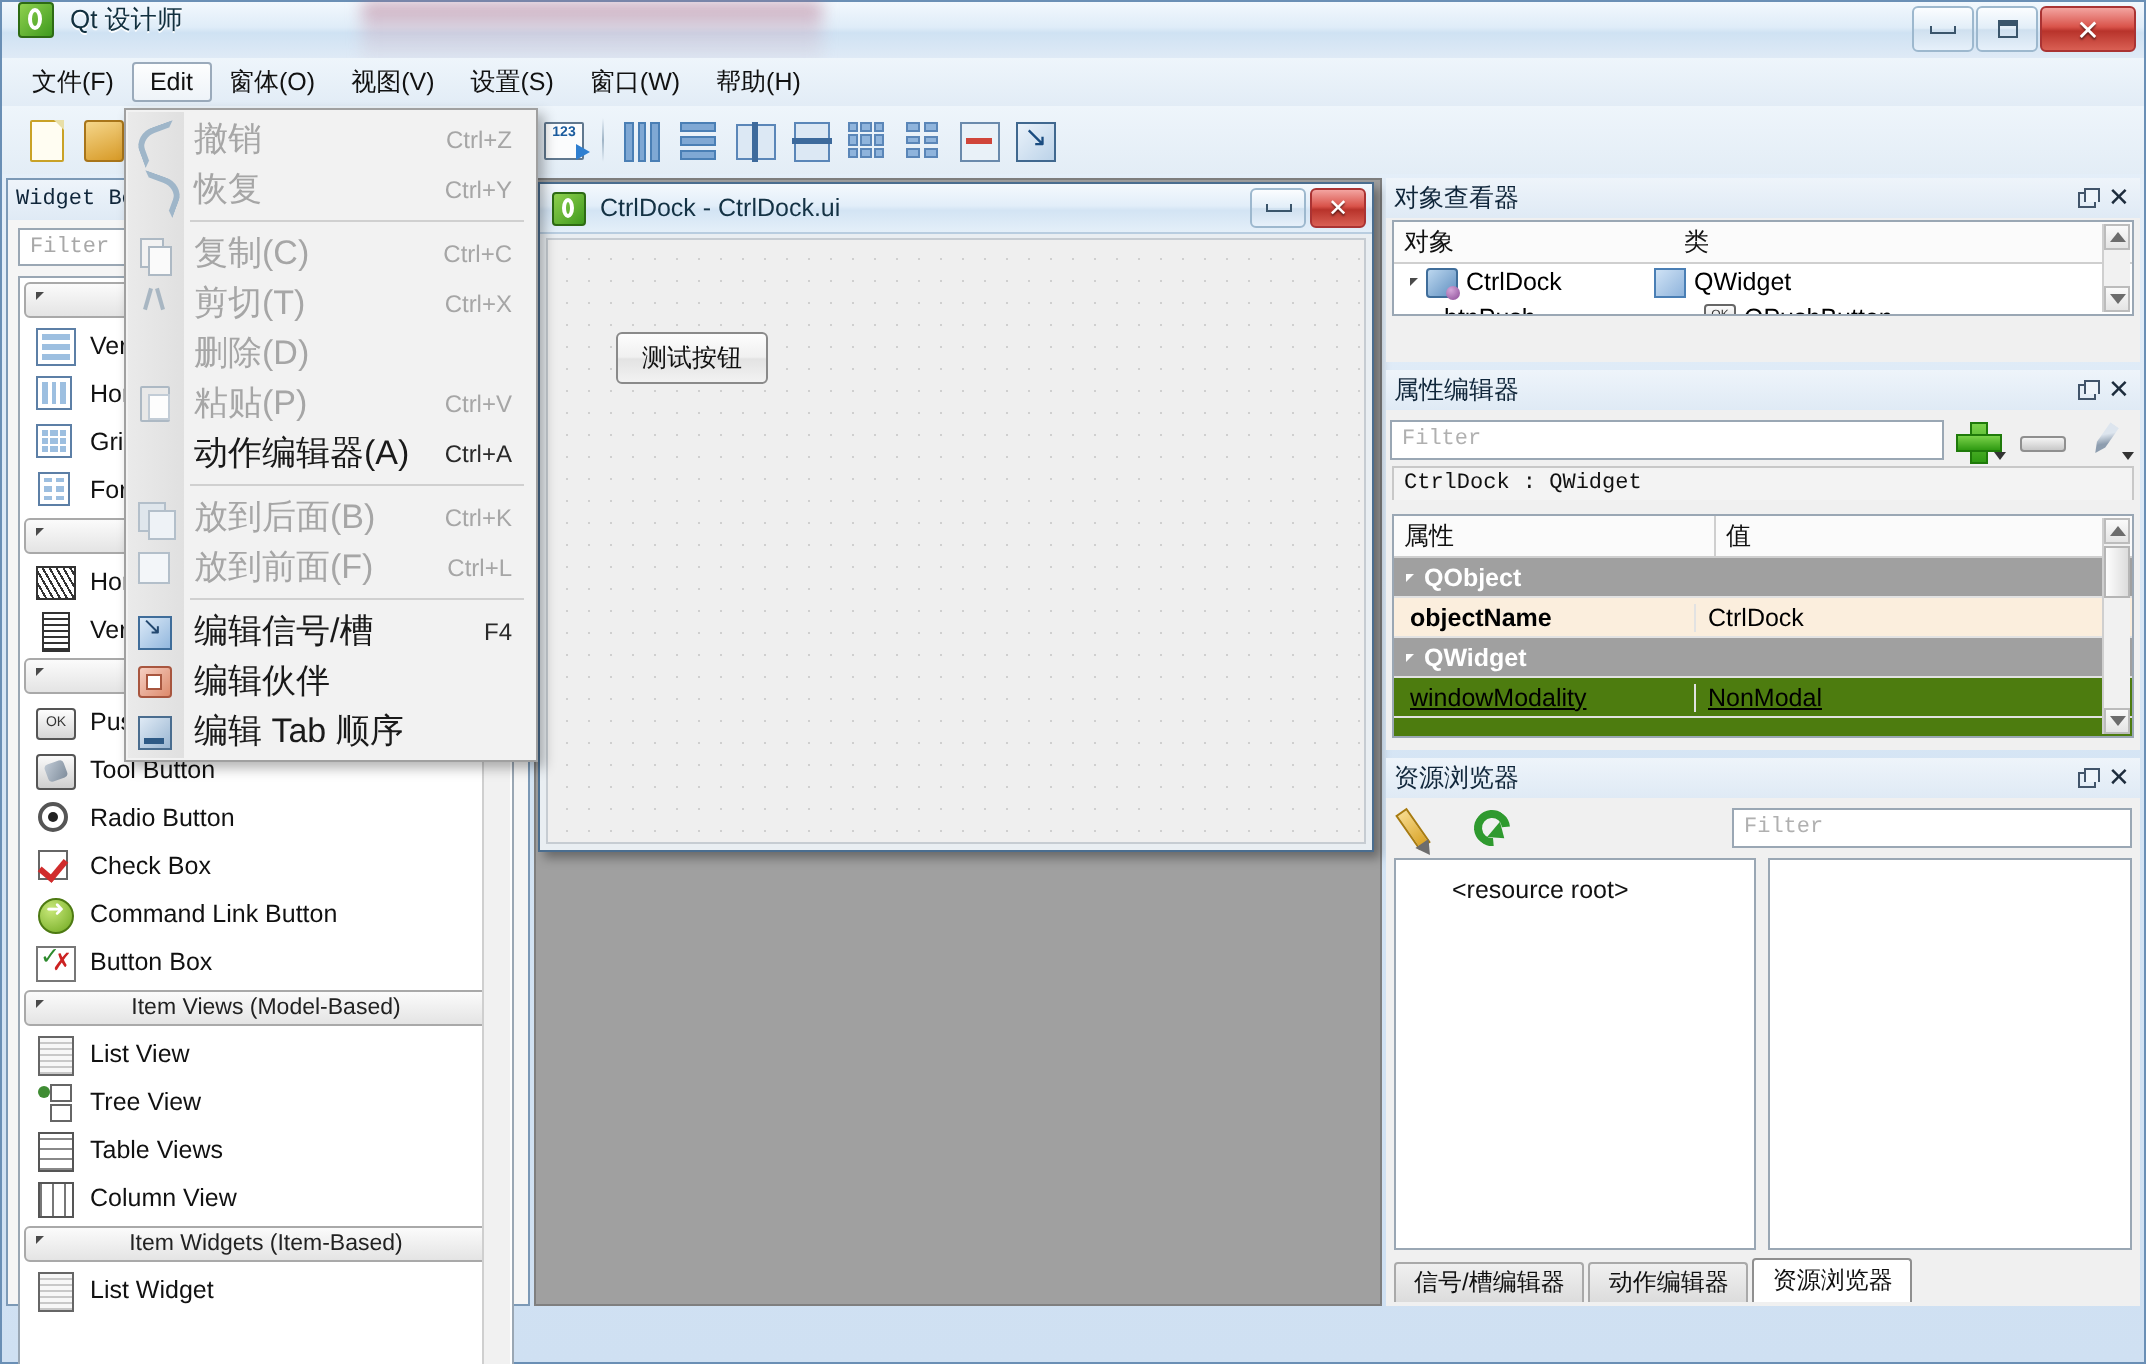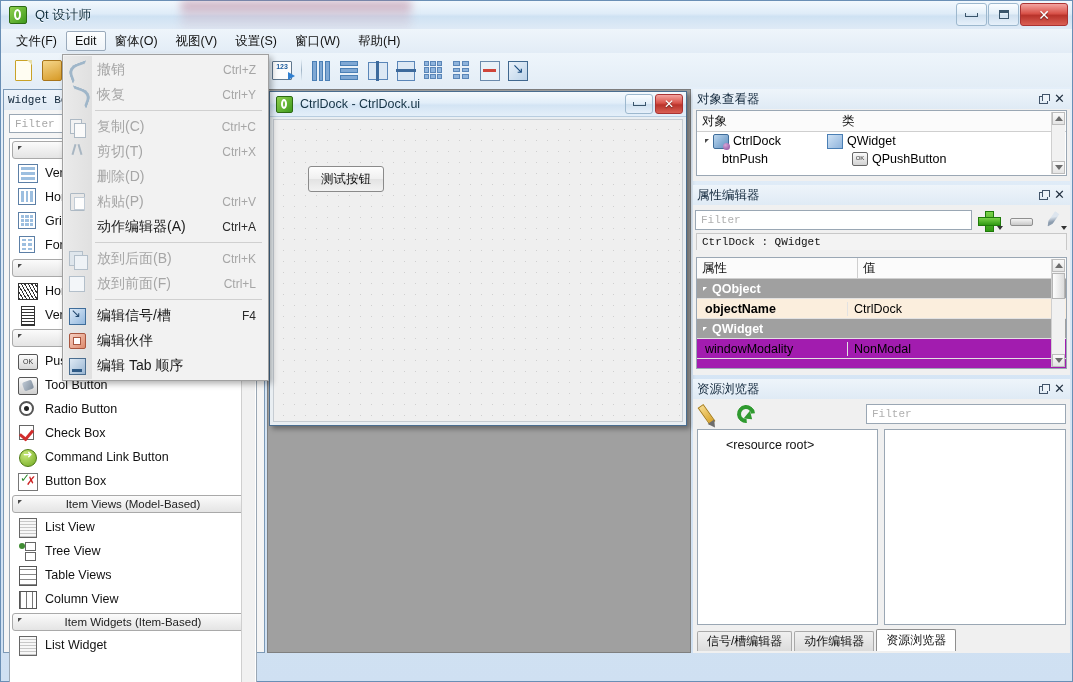--- a/index.html
+++ b/index.html
@@ -11,21 +11,21 @@
   }
   #app{position:relative;width:1073px;height:682px;overflow:hidden;
        background:linear-gradient(180deg,#d9e6f2 0%,#cfe0f0 100%);}
 
   
   .winframe{position:absolute;left:0;top:0;width:1073px;height:682px;
      border:1px solid #6a8fb5;box-sizing:border-box;
      background:linear-gradient(180deg,#e8f1fa 0%,#d4e4f4 60%,#cfe0f2 100%);}
   .titlebar{position:absolute;left:1px;top:1px;width:1071px;height:28px;
      background:linear-gradient(180deg,#f2f8fd 0%,#dfecf8 45%,#cfe2f3 55%,#dfeaf6 100%);
-     display:flex;align-items:center;}
+     display:flex;align-items:flex-start;}
   .blurstrip{position:absolute;left:180px;top:0px;width:230px;height:30px;
      background:linear-gradient(180deg,rgba(168,90,120,.55) 0%,rgba(200,150,170,.30) 40%,rgba(210,200,210,.10) 100%);
      filter:blur(4px);pointer-events:none;}
   .applogo{width:16px;height:16px;margin-left:8px;position:relative;
      background:linear-gradient(135deg,#8fd14f 0%,#3f9a1e 100%);
      border:1px solid #2d6b14;border-radius:2px;flex:none;}
   .applogo:after{content:"";position:absolute;left:4px;top:2px;width:7px;height:11px;
      border:2px solid #fff;border-radius:50%;box-sizing:border-box;}
   .apptitle{margin-left:8px;font-size:13px;color:#12303f;z-index:3;
      text-shadow:0 1px 0 rgba(255,255,255,.9);}
@@ -230,21 +230,21 @@
   .wrench{position:absolute;left:6px;top:3px;width:17px;height:17px;
      background:linear-gradient(135deg,#dde5ee 40%,#8d9daf 60%);transform:rotate(35deg);
      clip-path:polygon(35% 0,65% 0,65% 70%,50% 100%,35% 70%);}
   .cap-drop{position:absolute;right:1px;bottom:2px;width:0;height:0;
      border-style:solid;border-width:4px 3px 0 3px;border-color:#333 transparent transparent transparent;}
   .pe-sel{height:17px;background:#f3f3f3;border:1px solid #c8c8c8;border-bottom:none;
      display:flex;align-items:center;padding:0 5px;box-sizing:border-box;
      font-family:"Liberation Mono","DejaVu Sans Mono",monospace;font-size:11px;color:#111;}
   .pe-row{display:flex;height:19px;align-items:center;font-size:12.5px;border-bottom:1px solid #e2e2e2;}
   .pe-row.group{background:#a0a0a0;color:#fff;font-weight:bold;}
-  .pe-row.alt{background:#a21caf;}
+  .pe-row.alt{background:#4d7c0f;text-decoration:underline;}
   .pe-row.sel{background:#fbeedd;font-weight:bold;}
   .pe-k{width:150px;padding-left:8px;box-sizing:border-box;overflow:hidden;white-space:nowrap;}
   .pe-v{flex:1;padding-left:6px;border-left:1px solid #e2e2e2;overflow:hidden;white-space:nowrap;}
   .grp-arr{width:0;height:0;margin-left:6px;margin-right:5px;
      border-style:solid;border-width:4px 4px 0 0;border-color:#fff transparent transparent transparent;}
 
   #resbrowser{left:693px;top:379px;width:377px;height:274px;background:#f0f0f0;border:none;}
   .rb-tools{display:flex;align-items:center;height:30px;padding:0 4px;}
   .rb-ic{width:34px;height:26px;position:relative;flex:none;}
   .rb-pencil{position:absolute;left:6px;top:3px;width:5px;height:19px;
@@ -269,21 +269,21 @@
   .rb-tab.active{background:#fff;height:21px;border-color:#8f8f8f;}
 
   
   #editmenu{position:absolute;left:62px;top:54px;width:205px;
      background:#f2f2f2;border:1px solid #a0a0a0;z-index:50;
      box-shadow:3px 3px 6px rgba(0,0,0,.30);padding:2px 0;}
   #editmenu .strip{position:absolute;left:1px;top:1px;bottom:1px;width:28px;
      background:linear-gradient(90deg,#eaeaea,#e0e0e0);}
   .mi{position:relative;height:25px;display:flex;align-items:center;z-index:2;}
   .mi .mic{width:28px;height:25px;position:relative;flex:none;}
-  .mi .mlabel{flex:1;padding-left:6px;font-size:14px;color:#1a1a1a;white-space:nowrap;}
+  .mi .mlabel{flex:1;padding-left:6px;font-size:17px;color:#1a1a1a;white-space:nowrap;}
   .mi .mkey{padding-right:12px;font-size:12px;color:#2a2a2a;}
   .mi.disabled .mlabel,.mi.disabled .mkey{color:#a6a6a6;}
   .msep{height:1px;margin:3px 6px 3px 32px;background:#d0d0d0;z-index:2;position:relative;}
   .mic-undo{position:absolute;left:6px;top:6px;width:15px;height:12px;border:3px solid #9fb6c9;
      border-right-color:transparent;border-bottom-color:transparent;border-radius:50% 0 0 0;transform:rotate(-20deg);}
   .mic-redo{position:absolute;left:6px;top:6px;width:15px;height:12px;border:3px solid #9fb6c9;
      border-left-color:transparent;border-bottom-color:transparent;border-radius:0 50% 0 0;transform:rotate(20deg);}
   .mic-cut{position:absolute;left:8px;top:5px;width:13px;height:15px;}
   .mic-cut:before,.mic-cut:after{content:"";position:absolute;top:0;width:2px;height:11px;background:#a8b6c2;}
   .mic-cut:before{left:2px;transform:rotate(16deg);} .mic-cut:after{left:8px;transform:rotate(-16deg);}
@@ -596,21 +596,21 @@
   <div class="dock" id="objinsp">
     <div class="dock-title">
       <span class="t cn">对象查看器</span>
       <span class="dk-btn">
           <span class="dk-float"></span>
         </span>
       <span class="dk-btn">
           <span class="dk-x">✕</span>
         </span>
     </div>
-    <div class="panel-body" style="position:absolute;left:3px;top:21px;width:371px;height:66px;">
+    <div class="panel-body" style="position:absolute;left:3px;top:21px;width:371px;height:48px;">
       <div class="tbl-head">
         <div style="width:130px">对象</div>
         <div style="flex:1">类</div>
       </div>
       <div class="oi-row">
         <div class="oi-c1">
             <span class="oi-arr"></span>
           <span class="oi-ico">
               <span class="ico-dock"></span>
             </span>

